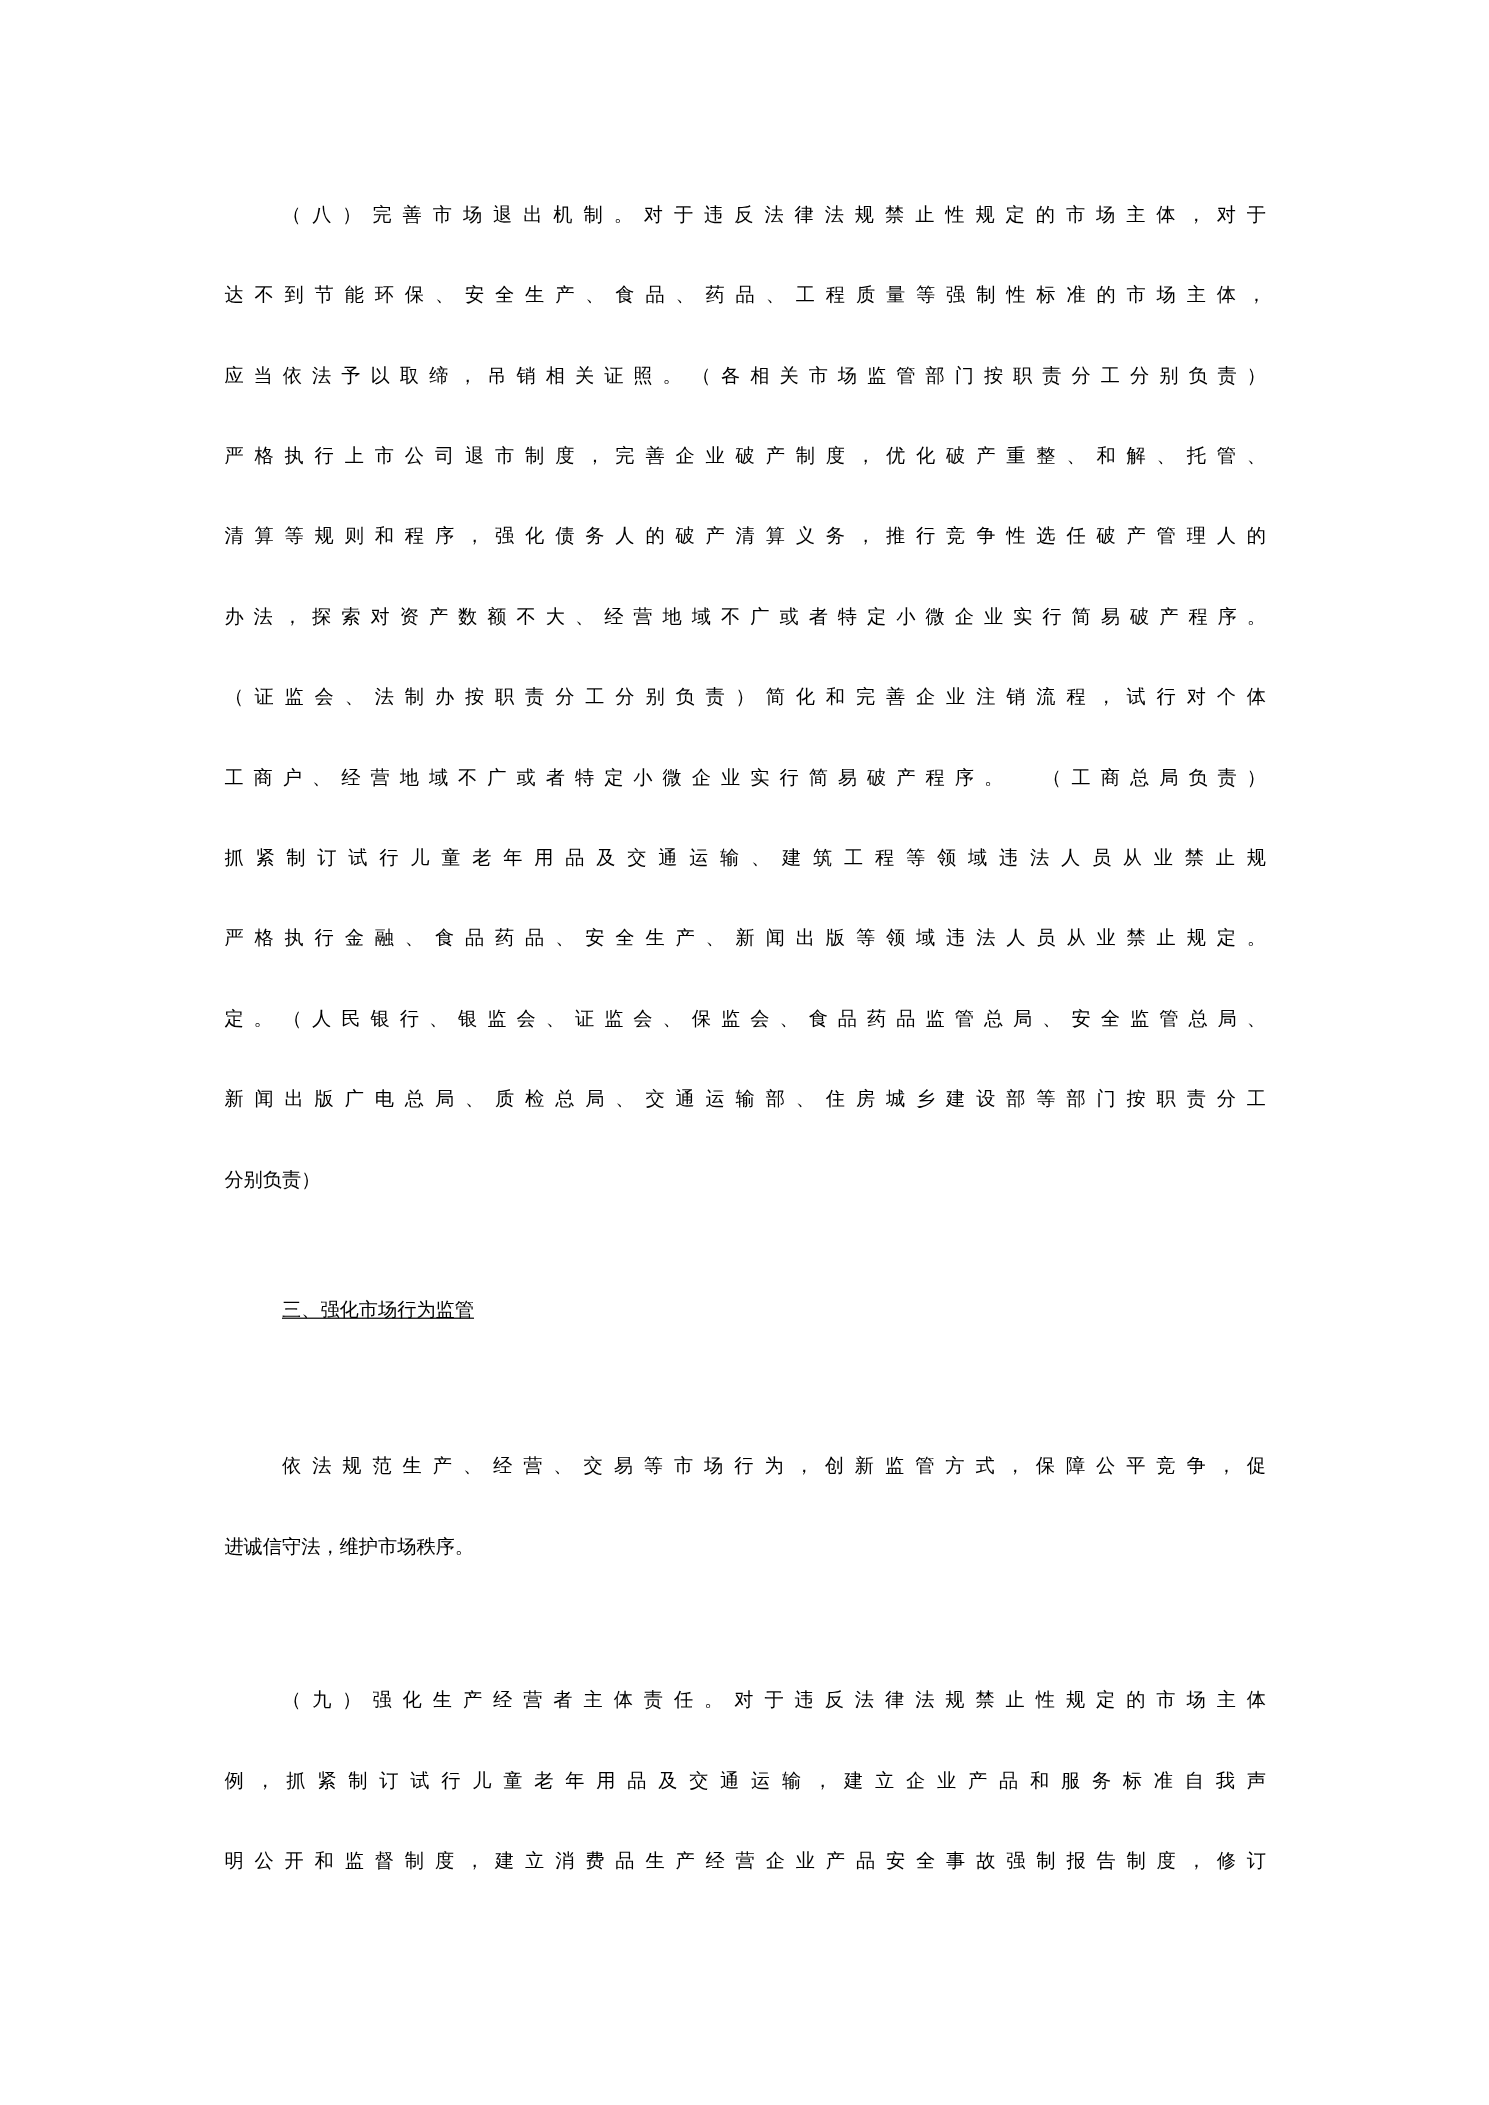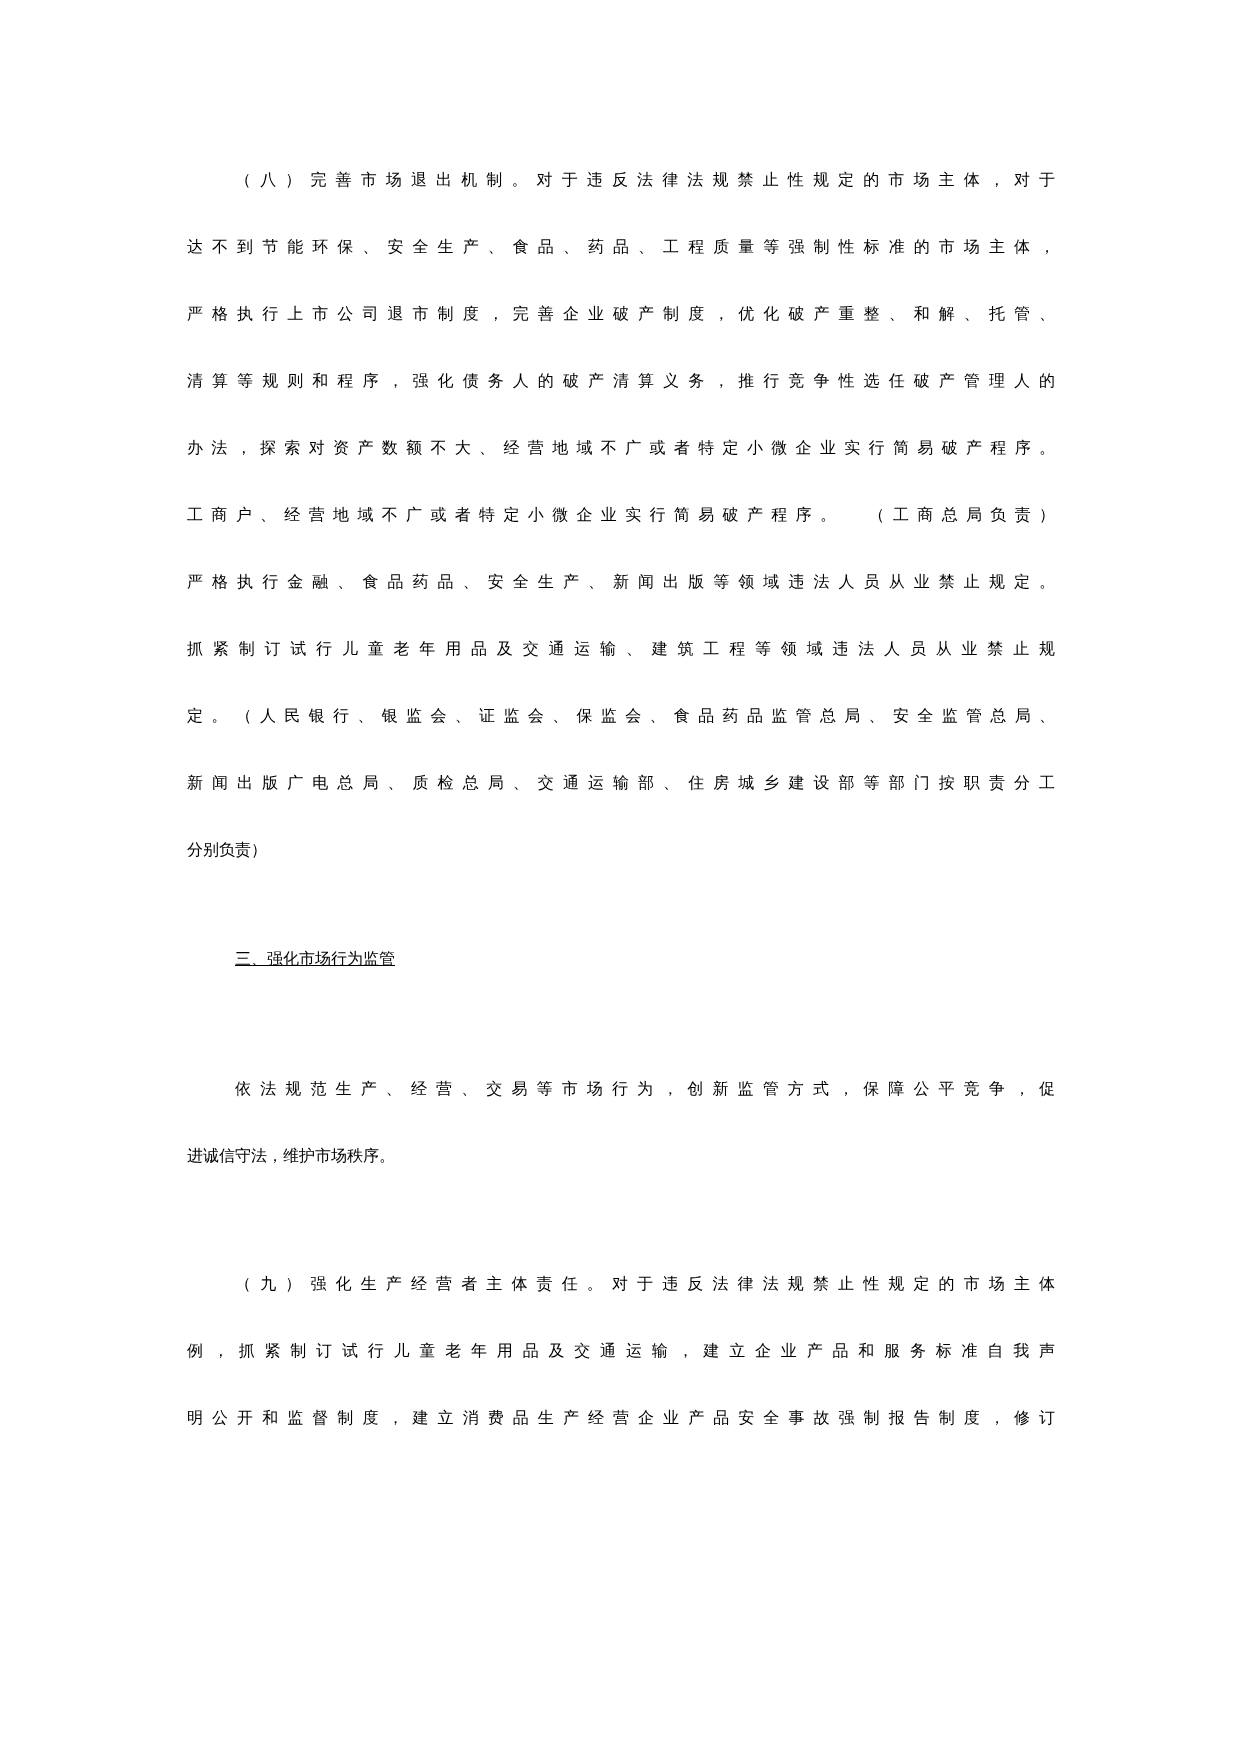--- a/index.html
+++ b/index.html
@@ -39,26 +39,28 @@
   .line.indent { text-indent: 48px; }
 </style>
 </head>
 <body>
 
 <div class="page" style="background: rgb(255, 255, 255); color: rgb(0, 0, 0);">
   <main class="textblock" id="doc">
       <div class="section paragraph">
         <div class="line indent">（八）完善市场退出机制。对于违反法律法规禁止性规定的市场主体，对于</div>
         <div class="line">达不到节能环保、安全生产、食品、药品、工程质量等强制性标准的市场主体，</div>
+        <div class="line">应当依法予以取缔，吊销相关证照。（各相关市场监管部门按职责分工分别负责）</div>
         <div class="line">严格执行上市公司退市制度，完善企业破产制度，优化破产重整、和解、托管、</div>
         <div class="line">清算等规则和程序，强化债务人的破产清算义务，推行竞争性选任破产管理人的</div>
         <div class="line">办法，探索对资产数额不大、经营地域不广或者特定小微企业实行简易破产程序。</div>
+        <div class="line">（证监会、法制办按职责分工分别负责）简化和完善企业注销流程，试行对个体</div>
         <div class="line">工商户、经营地域不广或者特定小微企业实行简易破产程序。　（工商总局负责）</div>
+        <div class="line">抓紧制订试行儿童老年用品及交通运输、建筑工程等领域违法人员从业禁止规</div>
         <div class="line">严格执行金融、食品药品、安全生产、新闻出版等领域违法人员从业禁止规定。</div>
-        <div class="line">抓紧制订试行儿童老年用品及交通运输、建筑工程等领域违法人员从业禁止规</div>
         <div class="line">定。（人民银行、银监会、证监会、保监会、食品药品监管总局、安全监管总局、</div>
         <div class="line">新闻出版广电总局、质检总局、交通运输部、住房城乡建设部等部门按职责分工</div>
         <div class="line nofill">分别负责）</div>
       </div>
       <div class="section heading">
         <div class="line indent nofill">三、强化市场行为监管</div>
       </div>
       <div class="section paragraph">
         <div class="line indent">依法规范生产、经营、交易等市场行为，创新监管方式，保障公平竞争，促</div>
         <div class="line nofill">进诚信守法，维护市场秩序。</div>

